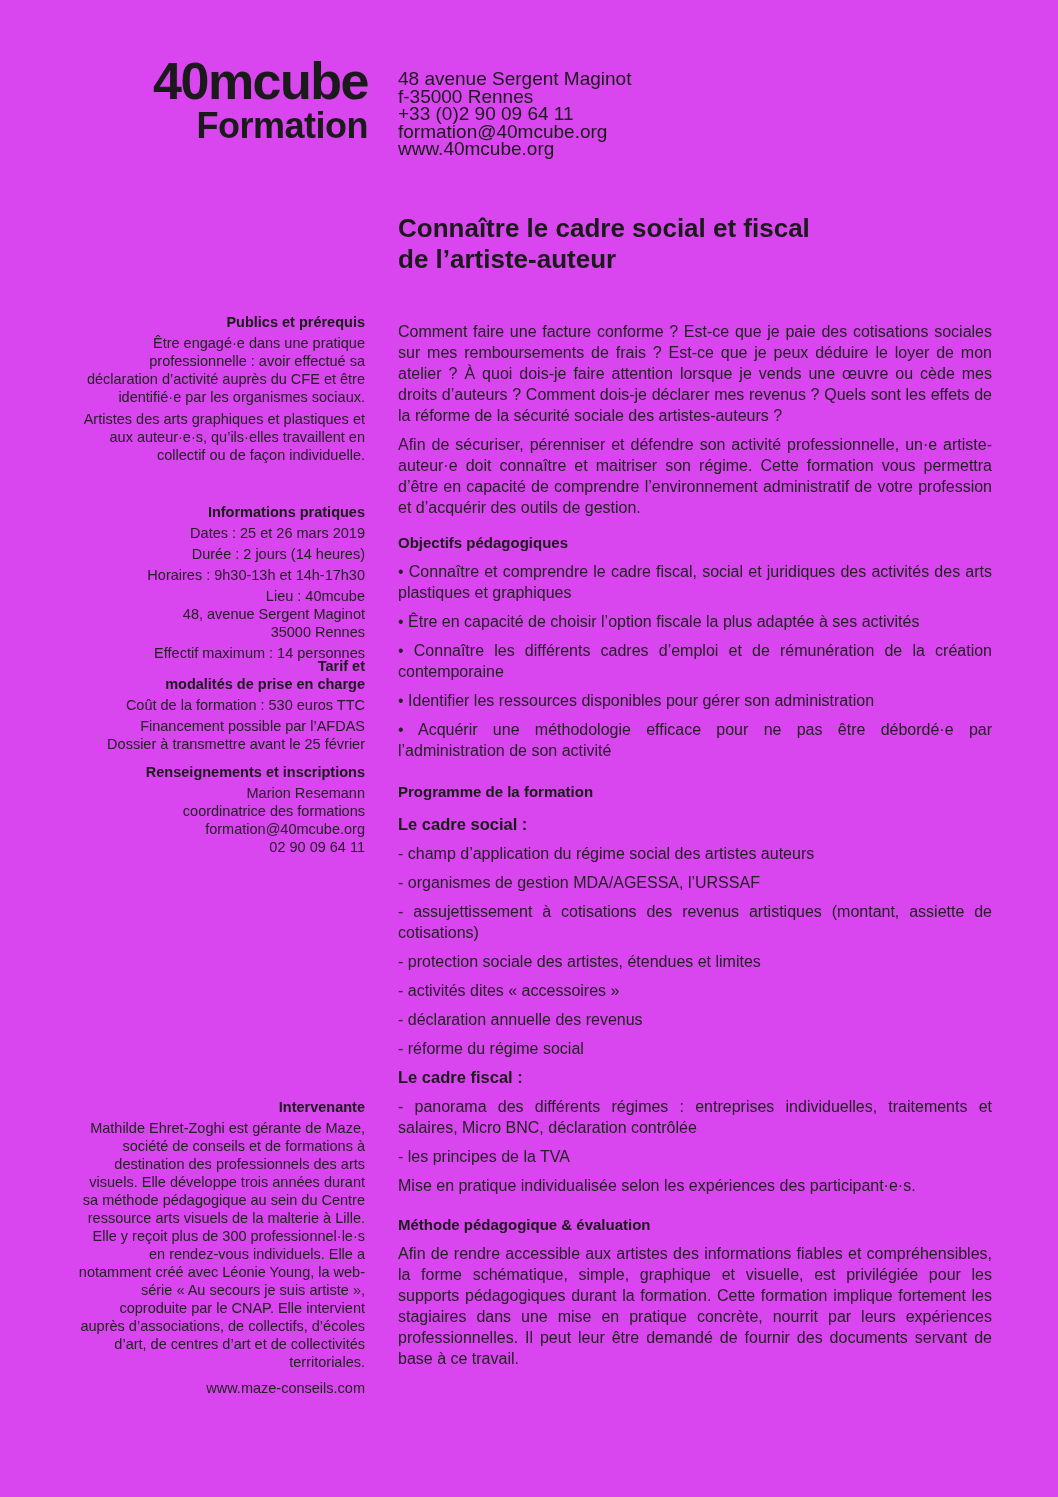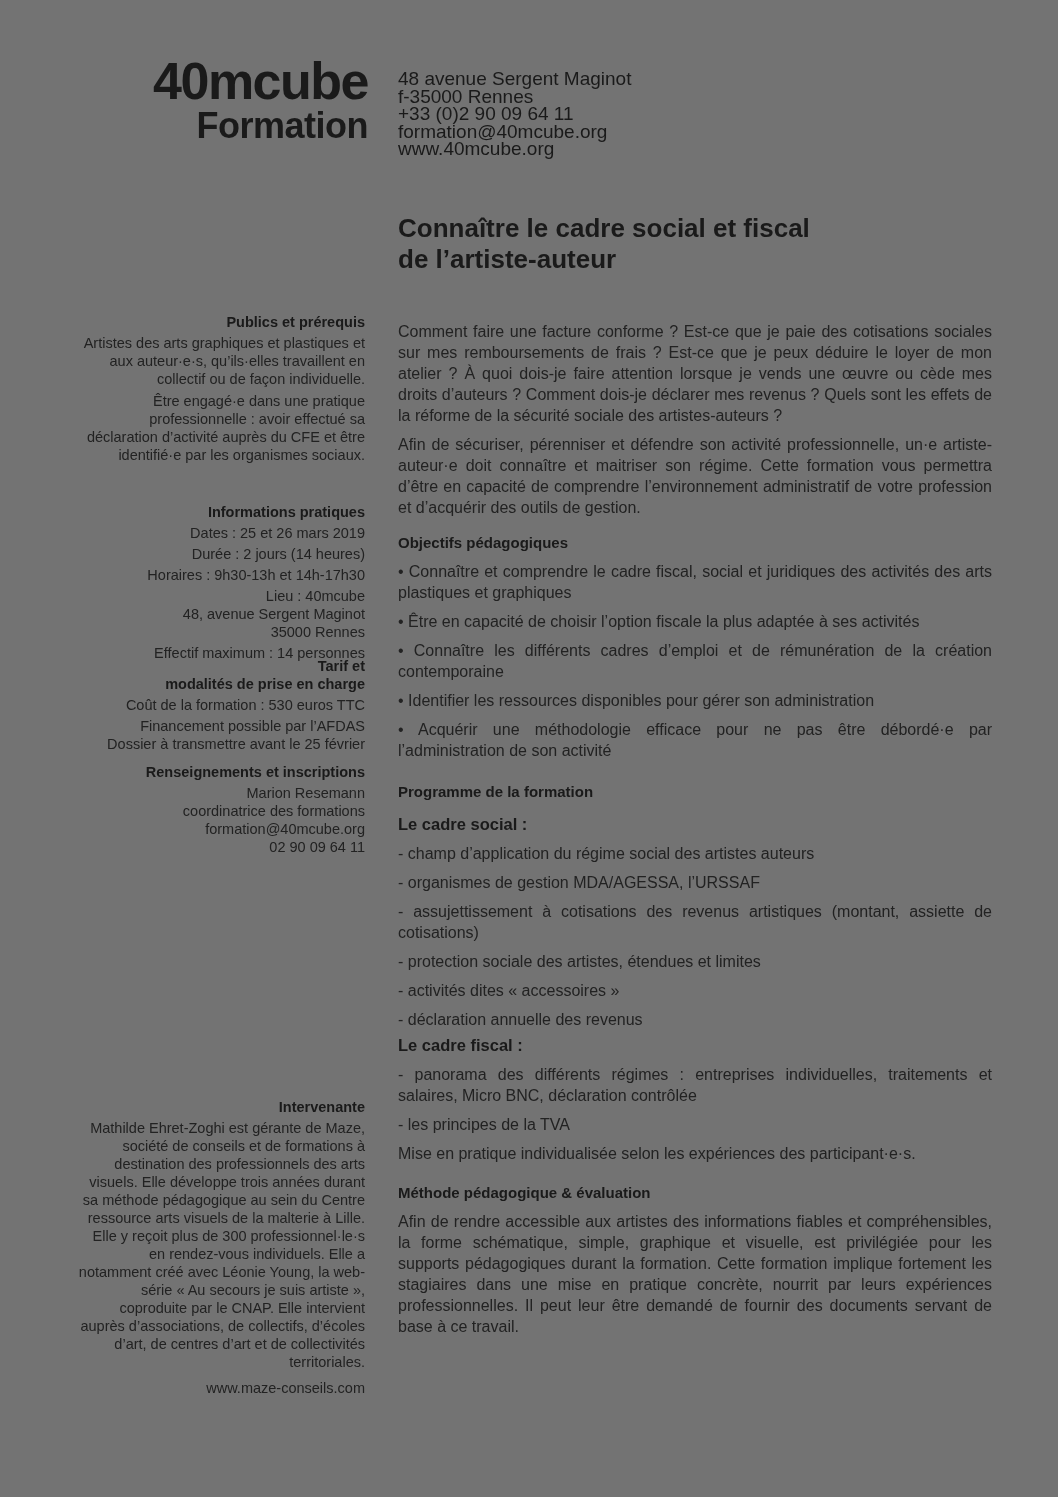--- a/index.html
+++ b/index.html
@@ -1,20 +1,20 @@
 <!DOCTYPE html>
 <html lang="fr"><head>
 <meta charset="utf-8">
 <style>
   html, body { margin: 0; padding: 0; background: #ffffff; }
   .page {
     position: relative;
     width: 1058px;
     height: 1497px;
-    background: #737373;
+    background: #d946ef;
     color: #1e1e1e;
     font-family: "Liberation Sans", "DejaVu Sans", sans-serif;
     overflow: hidden;
   }
   .pre { white-space: pre-line; }
 
   
   .logo-block {
     position: absolute;
     top: 57px; left: 96px; width: 272px;
@@ -99,22 +99,22 @@
     <div>+33 (0)2 90 09 64 11</div>
     <div>formation@40mcube.org</div>
     <div>www.40mcube.org</div>
   </div>
 
   <h1 class="doc-title pre">Connaître le cadre social et fiscal
 de l’artiste-auteur</h1>
 
   <section class="side side-publics">
     <h3>Publics et prérequis</h3>
+    <p>Être engagé·e dans une pratique professionnelle : avoir effectué sa déclaration d’activité auprès du CFE et être identifié·e par les organismes sociaux.</p>
     <p>Artistes des arts graphiques et plastiques et aux auteur·e·s, qu’ils·elles travaillent en collectif ou de façon individuelle.</p>
-    <p>Être engagé·e dans une pratique professionnelle : avoir effectué sa déclaration d’activité auprès du CFE et être identifié·e par les organismes sociaux.</p>
   </section>
 
   <section class="side side-infos">
     <h3>Informations pratiques</h3>
     <p class="entry pre">Dates : 25 et 26 mars 2019</p>
     <p class="entry pre">Durée : 2 jours (14 heures)</p>
     <p class="entry pre">Horaires : 9h30-13h et 14h-17h30</p>
     <p class="entry pre">Lieu : 40mcube
 48, avenue Sergent Maginot
 35000 Rennes</p>
@@ -157,20 +157,21 @@
 
     <h2 class="gap12">Programme de la formation</h2>
 
     <h4>Le cadre social :</h4>
     <p>- champ d’application du régime social des artistes auteurs</p>
     <p>- organismes de gestion MDA/AGESSA, l’URSSAF</p>
     <p>- assujettissement à cotisations des revenus artistiques (montant, assiette de cotisations)</p>
     <p>- protection sociale des artistes, étendues et limites</p>
     <p>- activités dites « accessoires »</p>
     <p>- déclaration annuelle des revenus</p>
+    <p class="gap8">- réforme du régime social</p>
 
     <h4>Le cadre fiscal :</h4>
     <p>- panorama des différents régimes : entreprises individuelles, traitements et salaires, Micro BNC, déclaration contrôlée</p>
     <p>- les principes de la TVA</p>
 
     <p class="gap18">Mise en pratique individualisée selon les expériences des participant·e·s.</p>
 
     <h2>Méthode pédagogique &amp; évaluation</h2>
     <p>Afin de rendre accessible aux artistes des informations fiables et compréhensibles, la forme schématique, simple, graphique et visuelle, est privilégiée pour les supports pédagogiques durant la formation. Cette formation implique fortement les stagiaires dans une mise en pratique concrète, nourrit par leurs expériences professionnelles. Il peut leur être demandé de fournir des documents servant de base à ce travail.</p>
 

